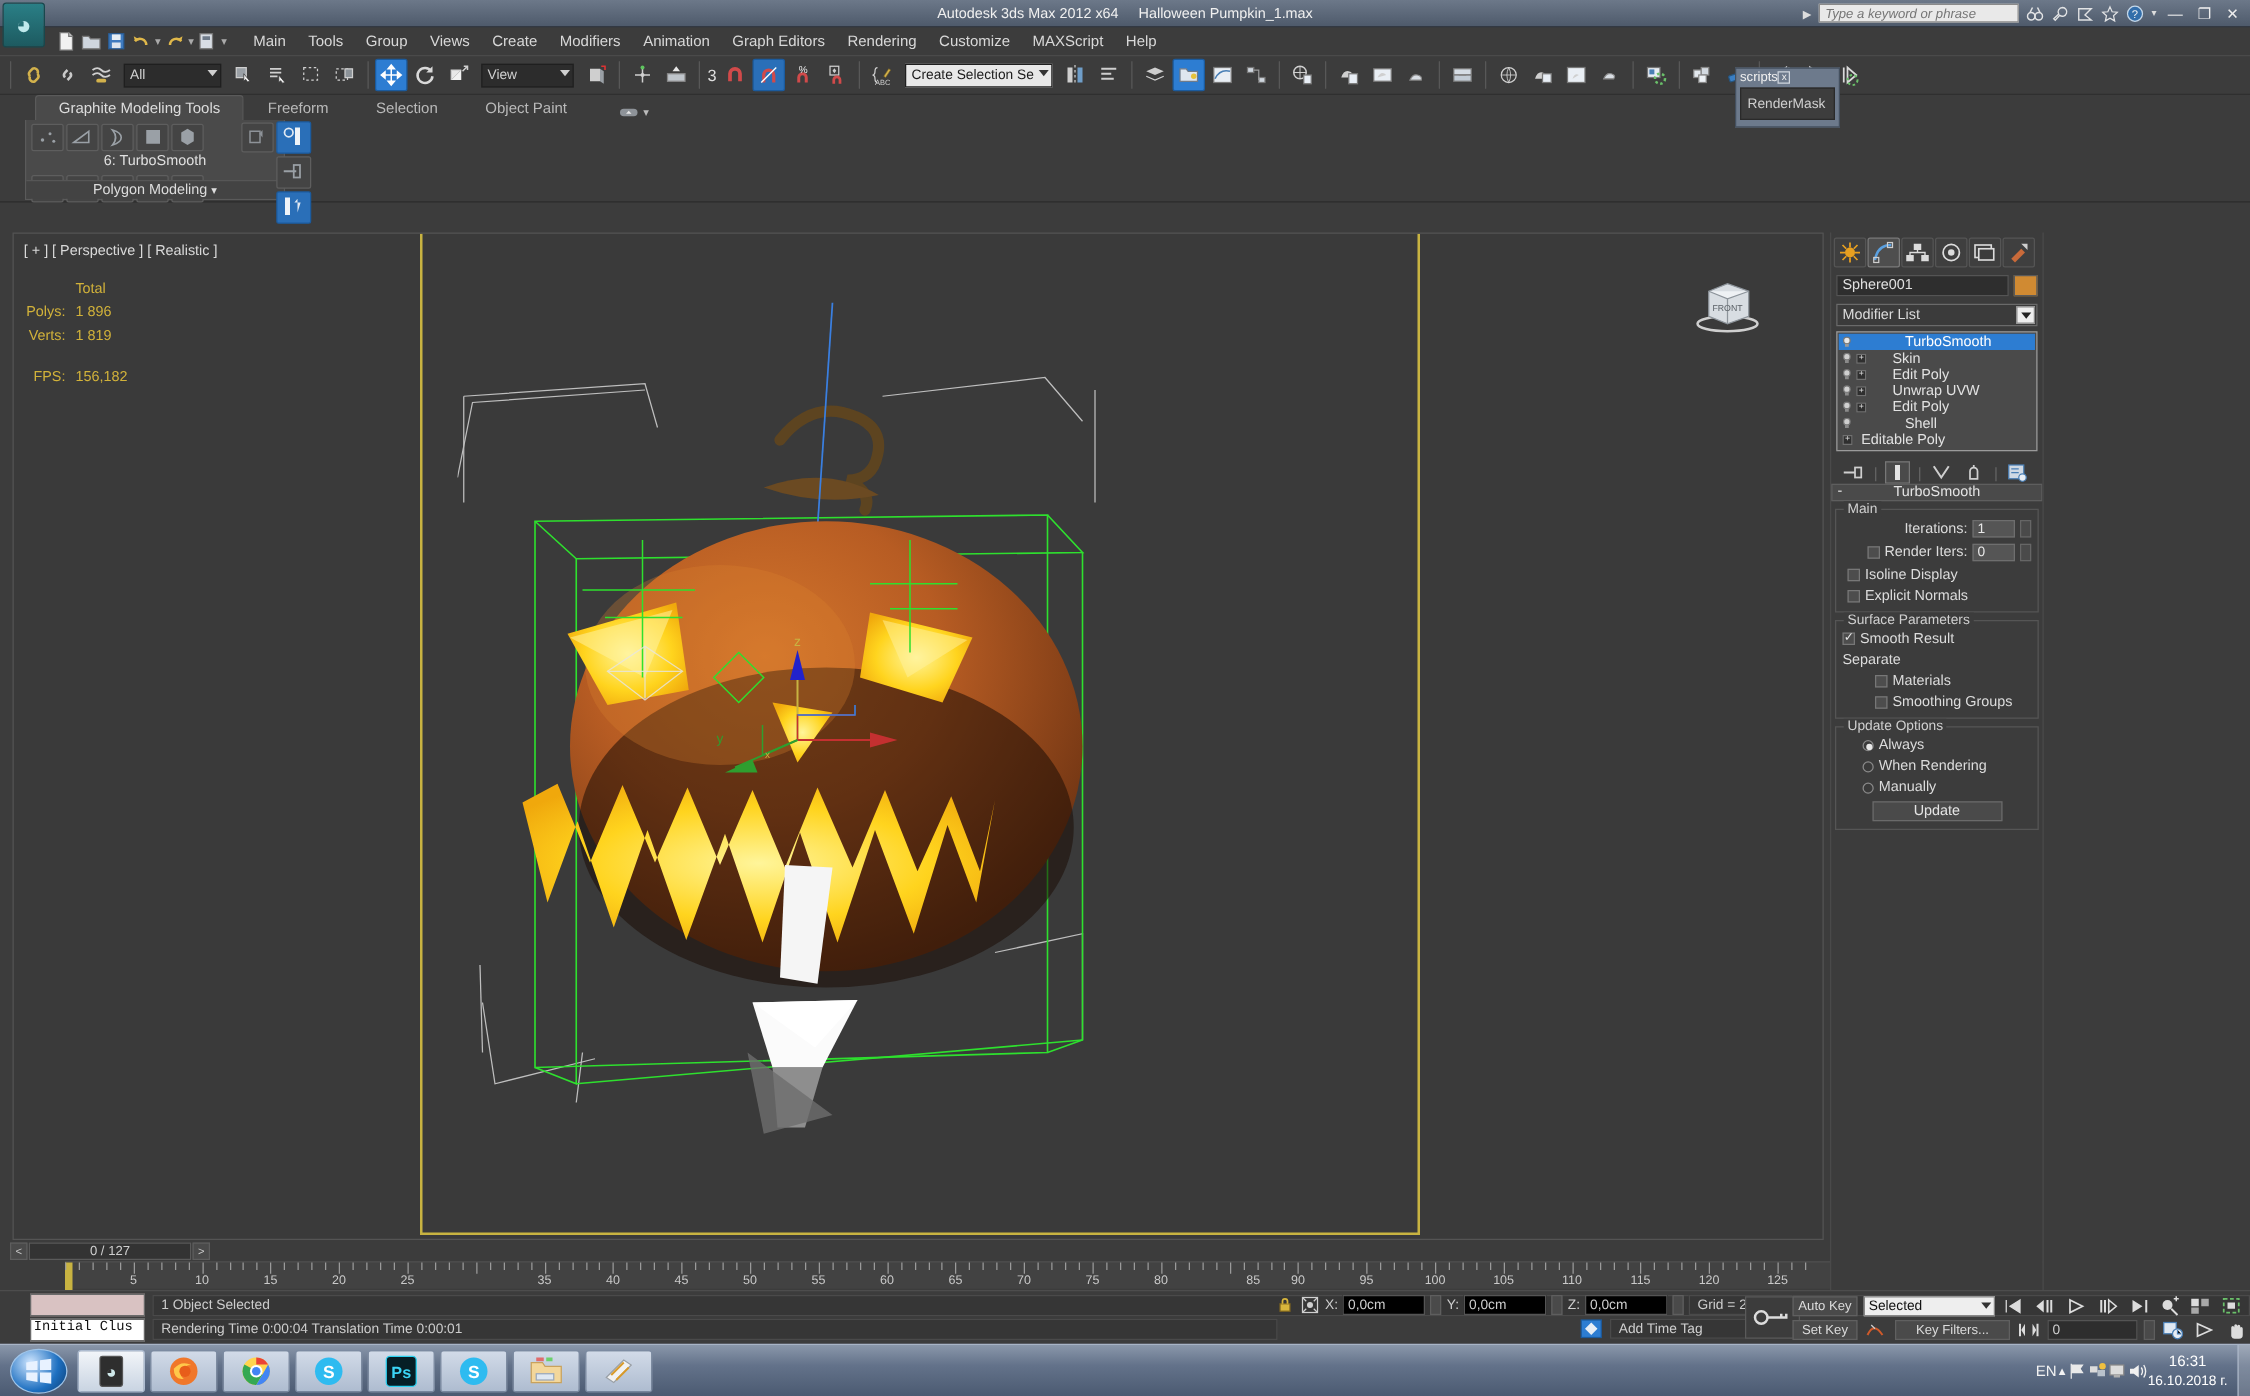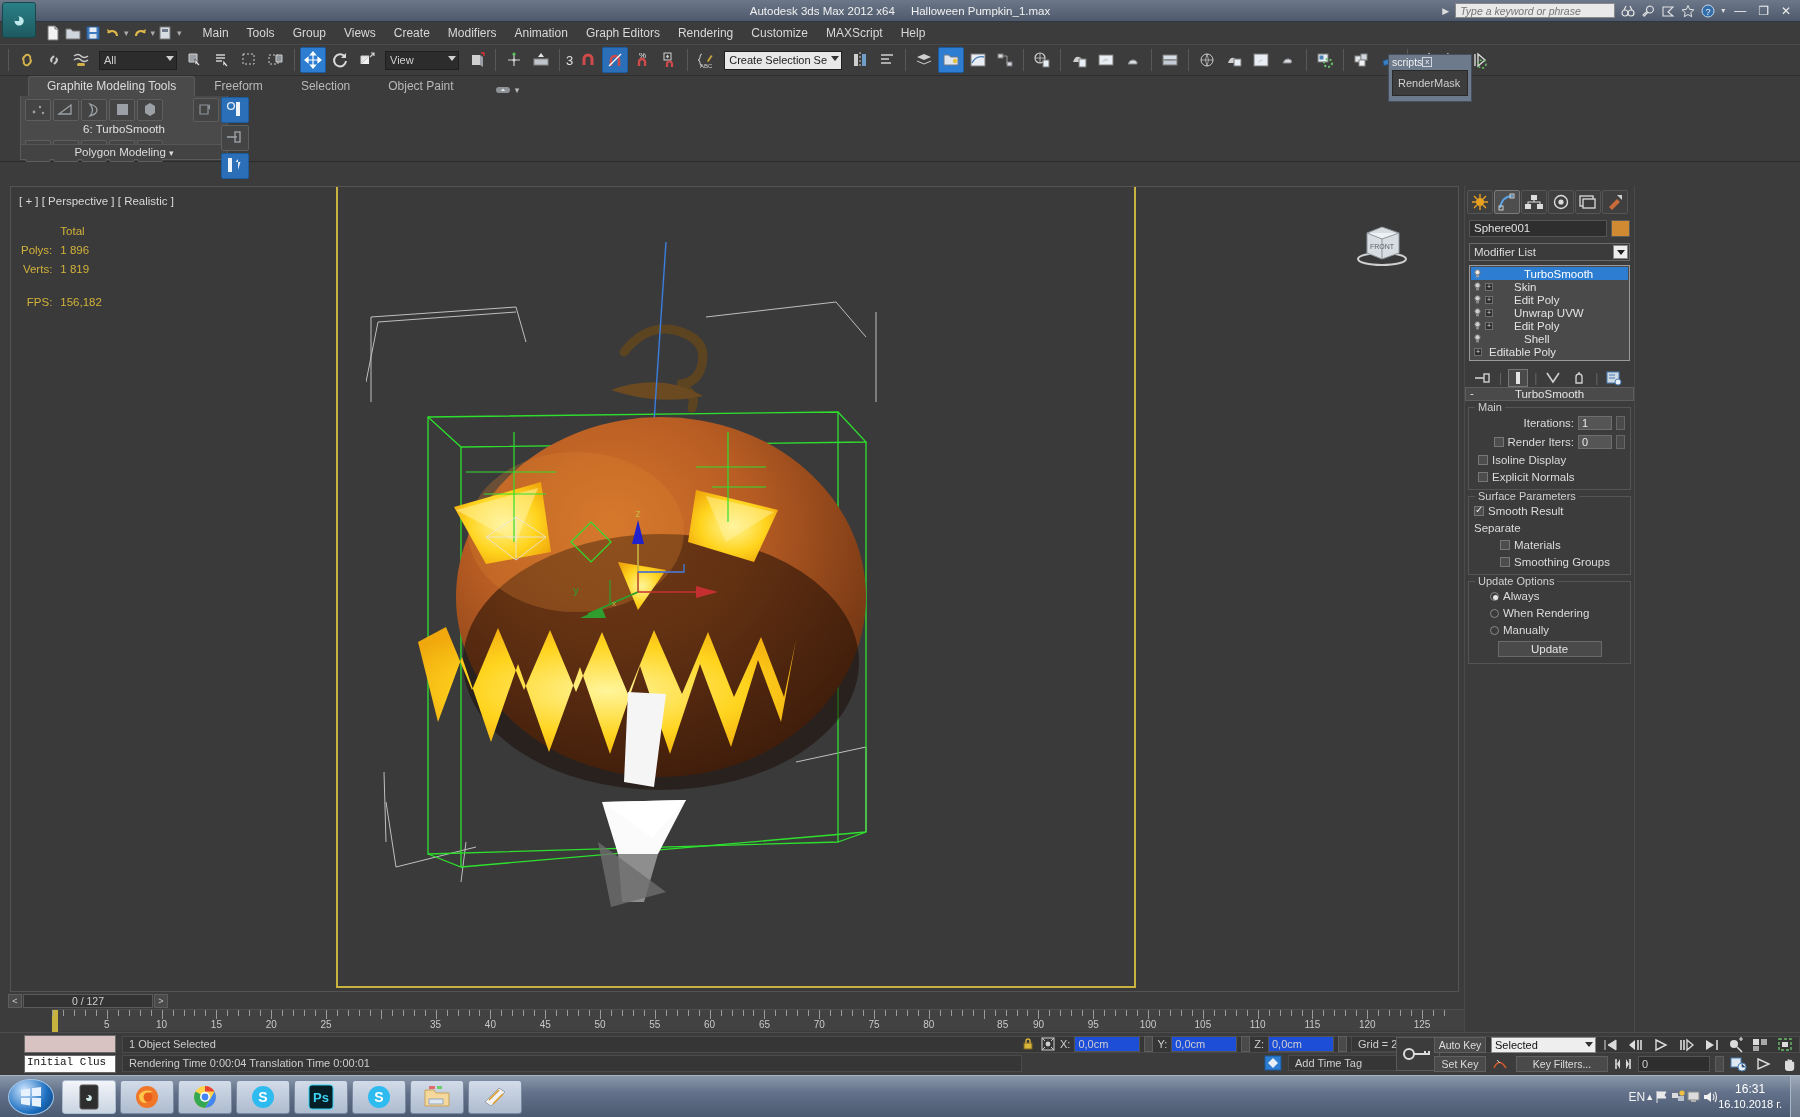--- a/index.html
+++ b/index.html
@@ -129,21 +129,21 @@
   .statusbar { position:absolute; left:0; top:1032px; right:0; height:43px; background:#3c3c3c;
       border-top:1px solid #4d4d4d; }
   .sb-mini { position:absolute; left:24px; top:2px; width:92px; height:18px; background:#d9c2c2; border:1px solid #6a6a6a;}
   .sb-cluster { position:absolute; left:24px; top:22px; width:92px; height:18px; background:#fff; color:#111;
       font-family:"Liberation Mono", monospace; font-size:11px; border:1px solid #6a6a6a; padding-left:2px; overflow:hidden; white-space:nowrap;}
   .sb-line1 { position:absolute; left:122px; top:3px; right:0; height:17px; background:#363636; border:1px solid #4a4a4a;
       font-size:11px; color:#cdcdcd; padding-left:6px; line-height:15px;}
   .sb-line2 { position:absolute; left:122px; top:22px; width:900px; height:17px; background:#363636;border:1px solid #4a4a4a;
       font-size:11px;color:#cdcdcd;padding-left:6px;line-height:15px;}
   .coord-row { position:absolute; left:1020px; top:3px; display:flex; align-items:center; gap:4px;}
-  .coord-field { height:16px; background:#1d4ed8;border:1px solid #545454; width:66px; font-size:11px; color:#cfcfcf;
+  .coord-field { height:16px; background:#000000;border:1px solid #545454; width:66px; font-size:11px; color:#cfcfcf;
       padding-left:3px; line-height:14px; position:relative;}
   .spin { width:9px; height:16px; background:#4a4a4a;border:1px solid #5e5e5e; display:inline-block;}
   .grid-box { height:16px;background:#363636;border:1px solid #4a4a4a; padding:0 6px; font-size:11px;color:#cfcfcf;line-height:14px;}
   .addtag { position:absolute; left:1288px; top:22px; height:16px; width:120px; background:#363636;border:1px solid #4a4a4a;
       font-size:11px;color:#cfcfcf;padding-left:6px;line-height:14px;}
   .anim-area { position:absolute; left:1430px; top:0; right:0; height:43px;}
   .akey { width:52px;height:16px;background:#4a4a4a;border:1px solid #606060;font-size:10.5px;color:#dcdcdc;
       text-align:center;line-height:14px;}
   .selcombo { width:105px;height:16px;background:#eee;border:1px solid #888;color:#111;font-size:11px;
       padding-left:3px;line-height:14px;position:relative;}

